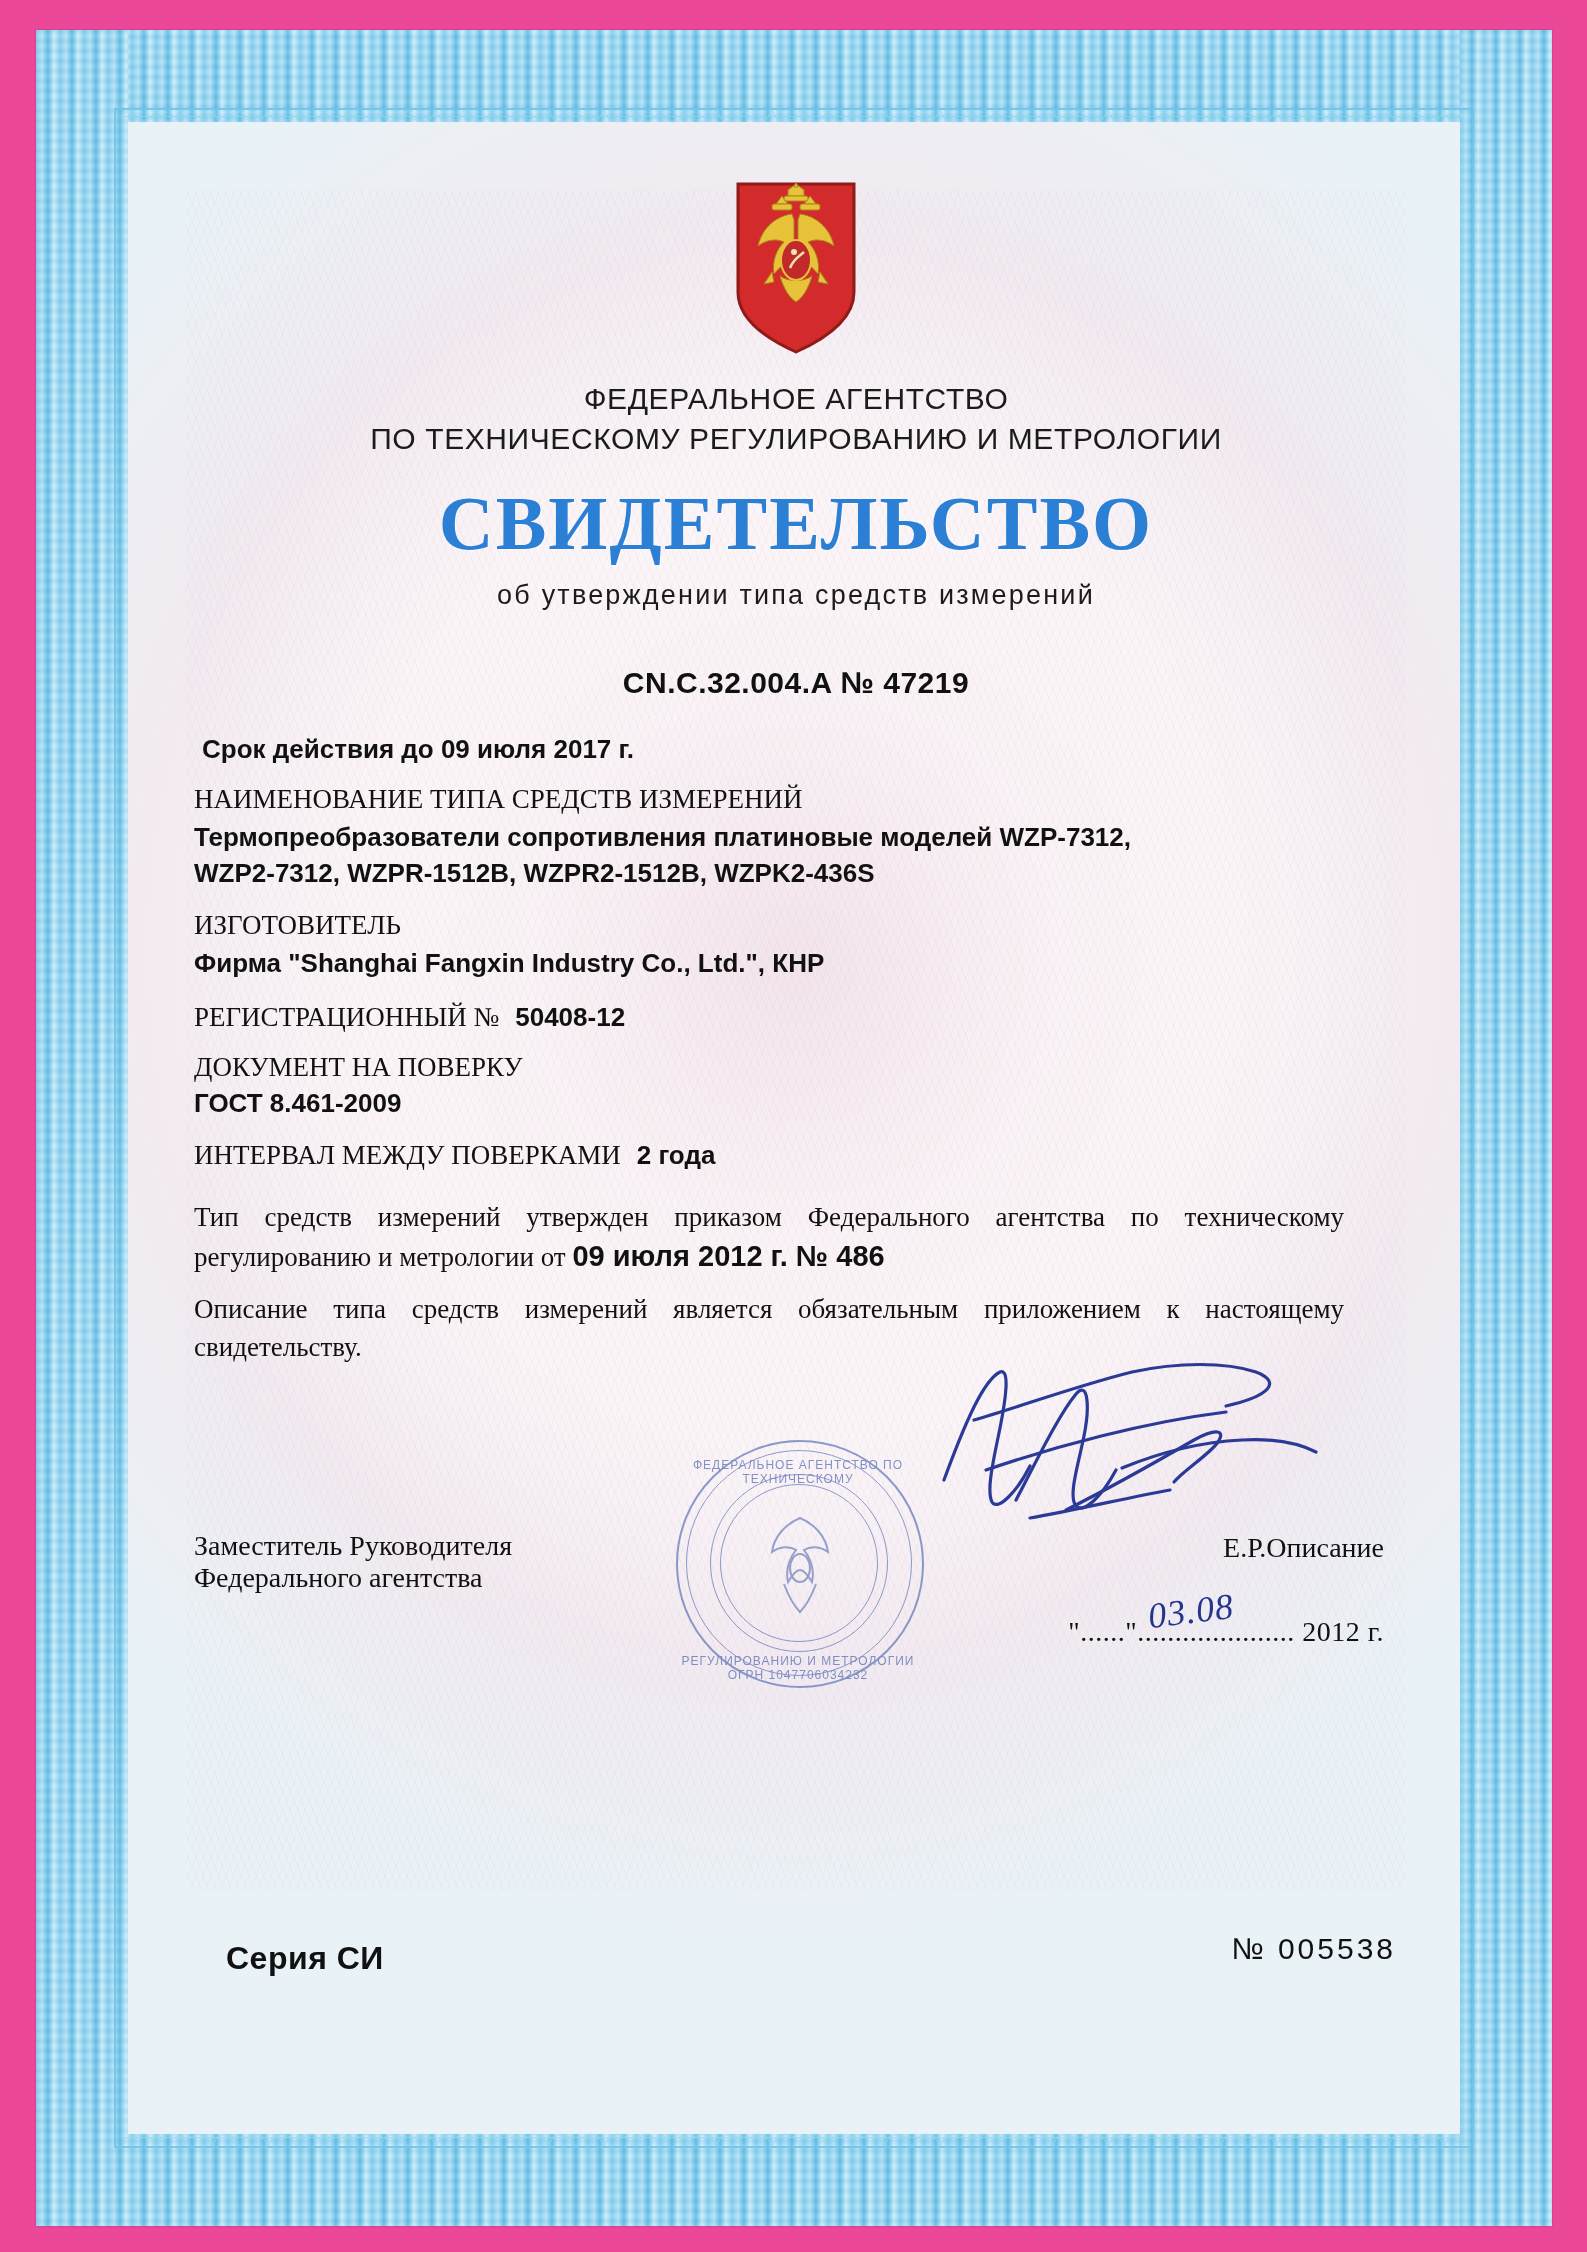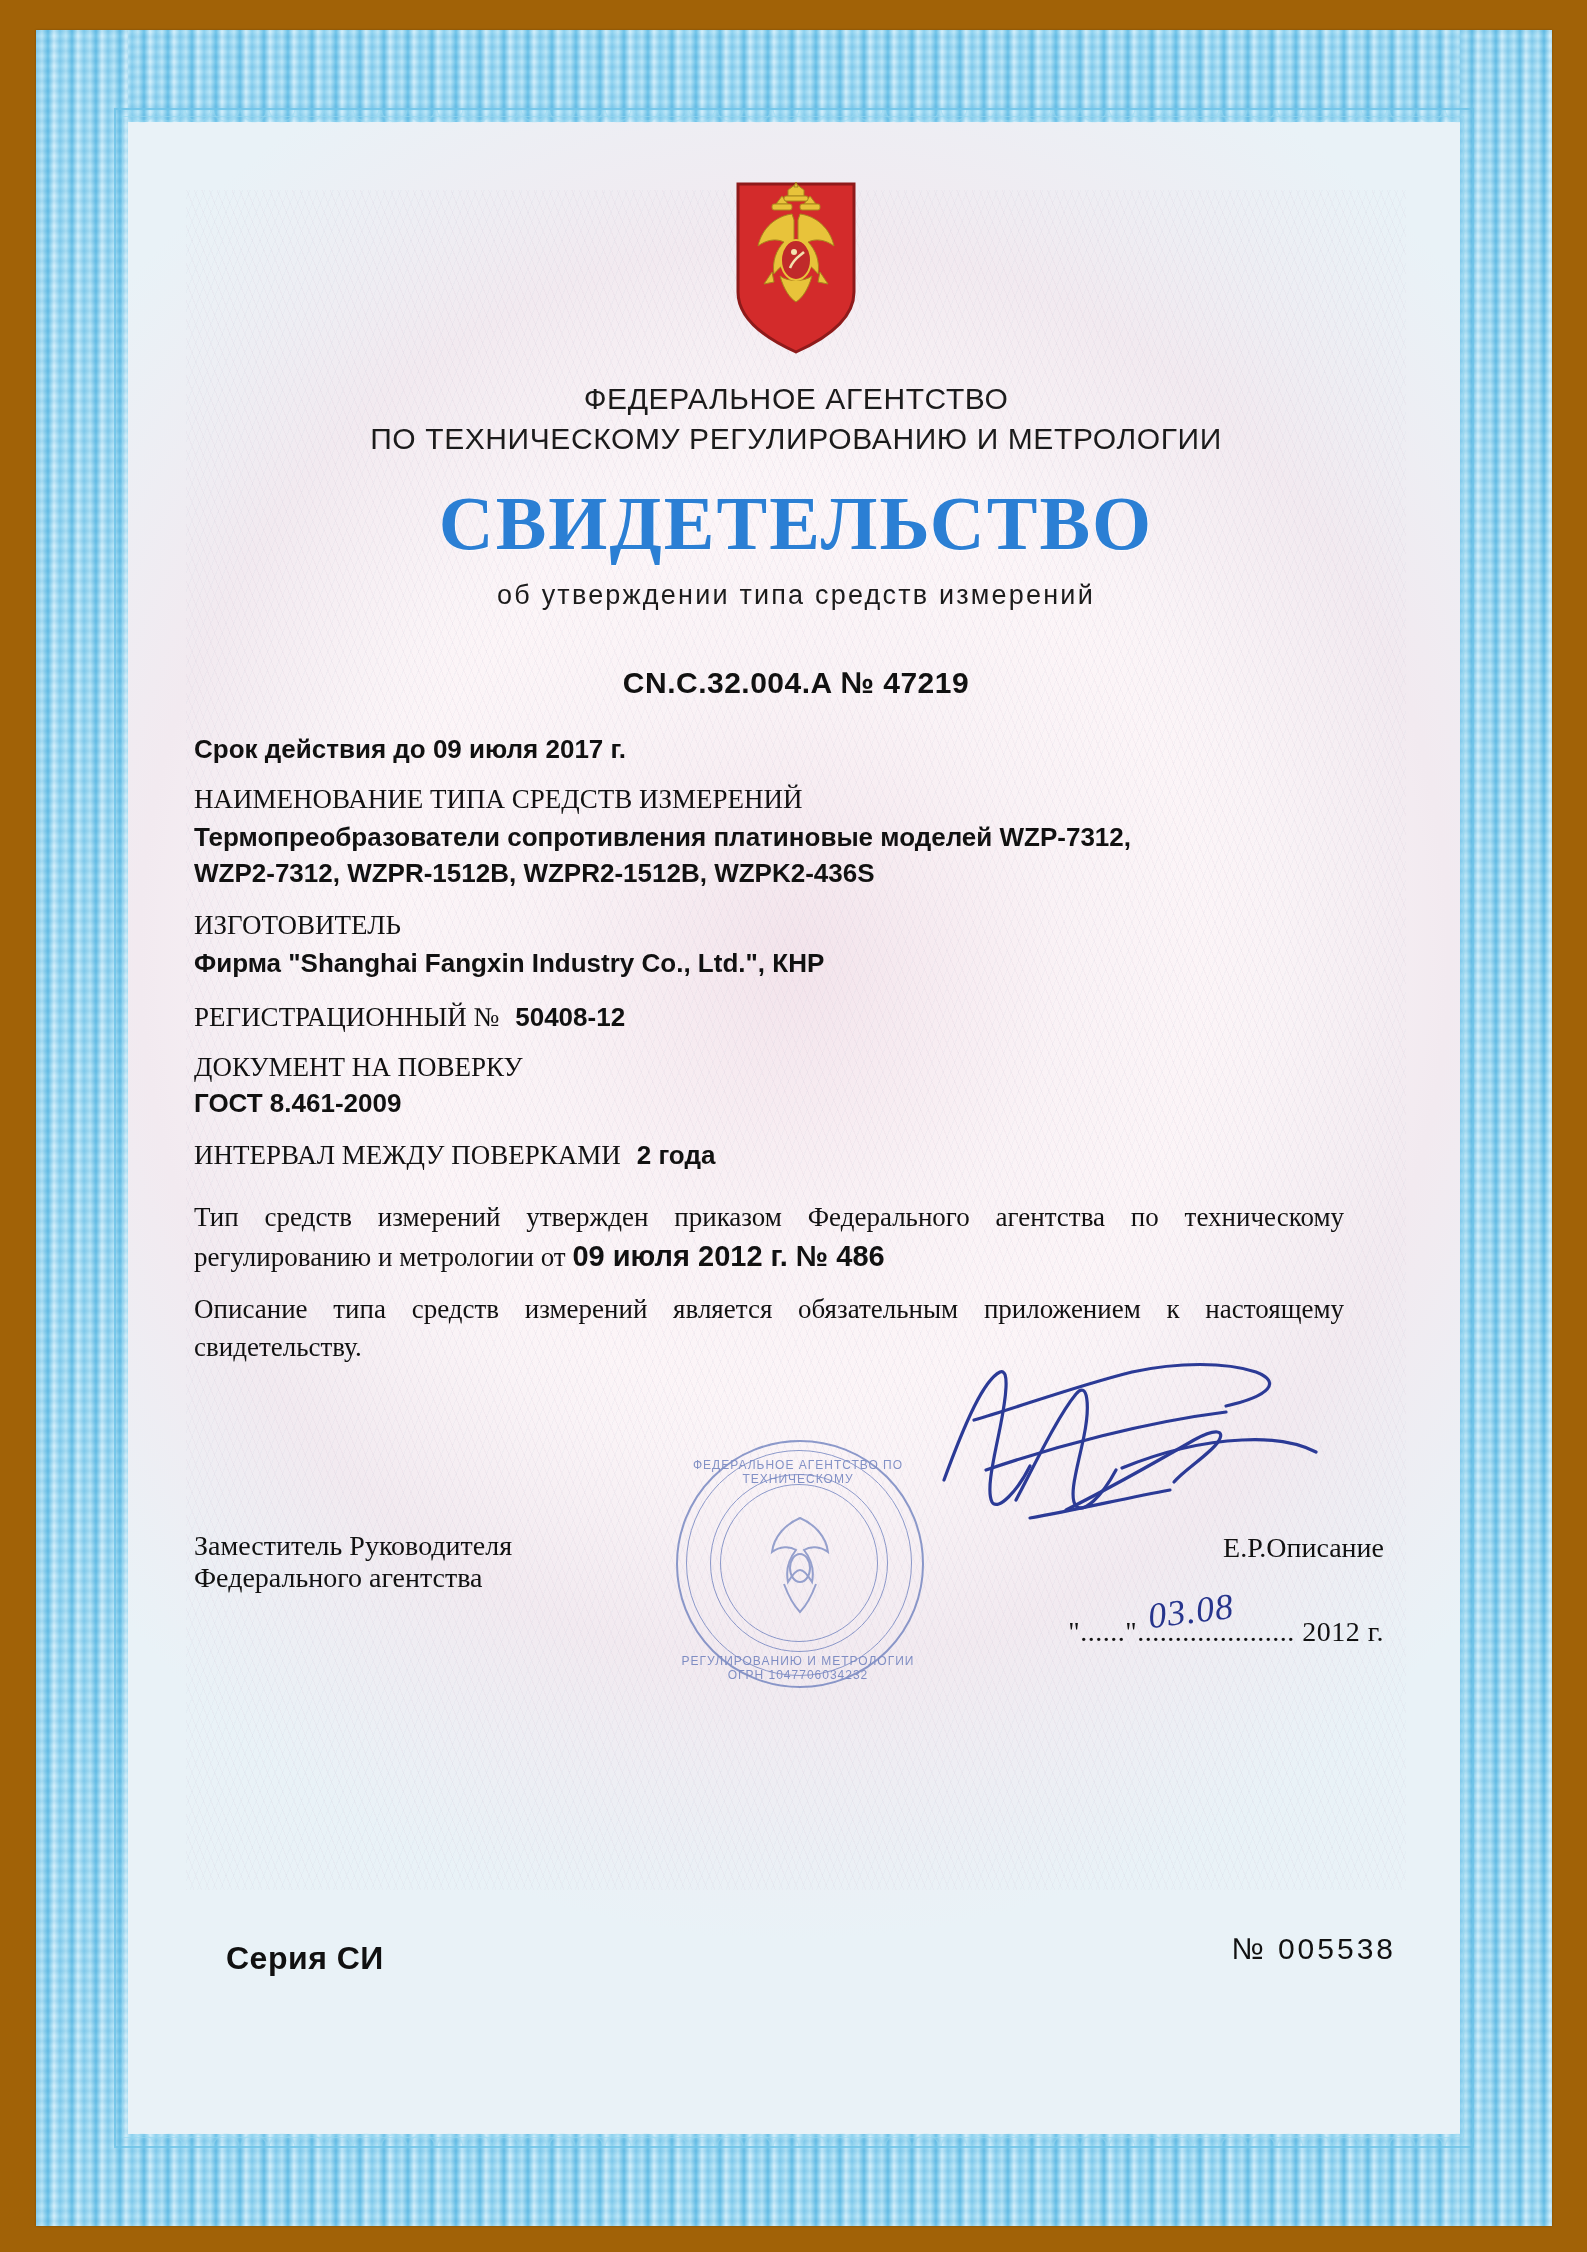--- a/index.html
+++ b/index.html
@@ -14,21 +14,21 @@
     position: relative;
     overflow: hidden;
   }
 
   
   #page {
     position: absolute;
     left: 0; top: 0;
     width: 1587px;
     height: 2252px;
-    background: #a16207;
+    background: #ec4899;
   }
 
   
   #sheet {
     position: absolute;
     left: 36px;
     top: 30px;
     width: 1516px;
     height: 2196px;
     background:
@@ -173,21 +173,21 @@
   }
   .para {
     font-family: "Liberation Serif", serif;
     font-size: 27px;
     line-height: 1.42;
     color: #111;
     text-align: justify;
   }
   .para b { font-family: "Liberation Sans", sans-serif; font-size: 29px; }
 
-  #valid-until { top: 584px; }
+  #valid-until { top: 584px; margin-left: 8px; }
   #name-label  { top: 634px; }
   #name-value-1{ top: 672px; }
   #name-value-2{ top: 708px; }
   #maker-label { top: 760px; }
   #maker-value { top: 798px; }
   #reg-row     { top: 852px; }
   #doc-label   { top: 902px; }
   #doc-value   { top: 938px; }
   #interval-row{ top: 990px; }
   #order-para  { top: 1048px; width: 1150px; }

